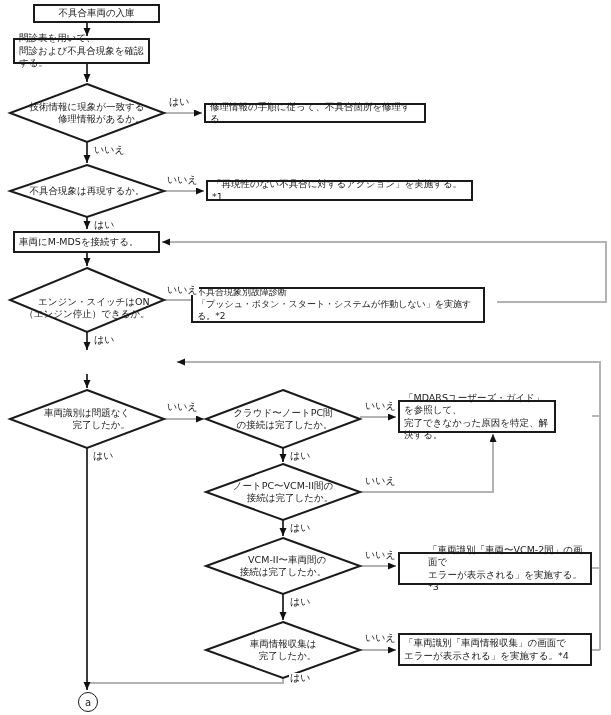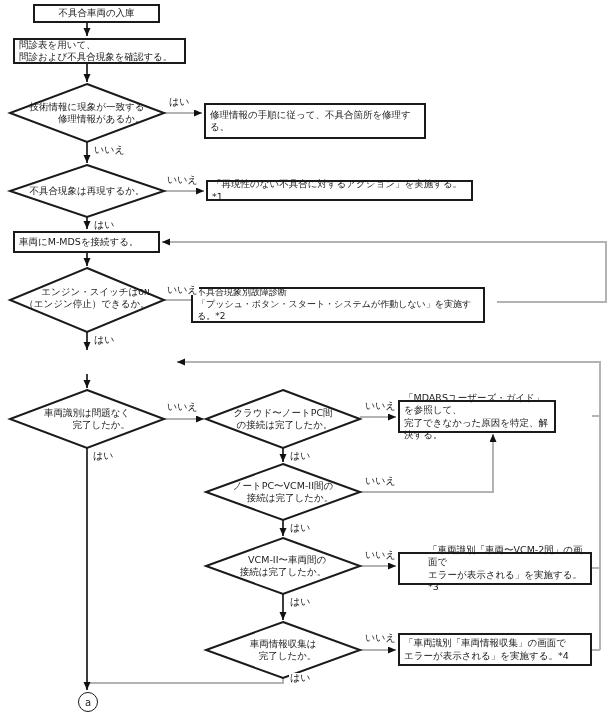--- a/index.html
+++ b/index.html
@@ -99,24 +99,24 @@
       <polygon points="87,390 164,419 87,448 10,419"></polygon>
       <polygon points="283,390 360,419 283,448 206,419"></polygon>
       <polygon points="283,464 360,492 283,520 206,492"></polygon>
       <polygon points="283,538 360,566 283,594 206,566"></polygon>
       <polygon points="283,622 360,650 283,678 206,650"></polygon>
     </g>
   </svg>
 
   <div class="node center" style="left:33px;top:4px;width:127px;height:19px;">不具合車両の入庫</div>
 
-  <div class="node" style="left:13px;top:38px;width:173px;height:26px;">問診表を用いて、
+  <div class="node" style="left:13px;top:38px;width:137px;height:26px;">問診表を用いて、
 問診および不具合現象を確認する。</div>
 
-  <div class="node" style="left:204px;top:103px;width:222px;height:36px;">修理情報の手順に従って、不具合箇所を修理する。</div>
+  <div class="node" style="left:204px;top:103px;width:222px;height:20px;">修理情報の手順に従って、不具合箇所を修理する。</div>
 
   <div class="node" style="left:206px;top:180px;width:267px;height:21px;">「再現性のない不具合に対するアクション」を実施する。*1</div>
 
   <div class="node" style="left:13px;top:231px;width:147px;height:22px;">車両にM-MDSを接続する。</div>
 
   <div class="node small" style="left:191px;top:287px;width:294px;height:36px;">不具合現象別故障診断
 「プッシュ・ボタン・スタート・システムが作動しない」を実施する。*2</div>
 
 
   <div class="node" style="left:398px;top:400px;width:158px;height:33px;">「MDARSユーザーズ・ガイド」を参照して、
@@ -124,21 +124,21 @@
 
   <div class="node" style="left:398px;top:552px;width:194px;height:33px;padding-left:28px;">「車両識別「車両〜VCM-2間」の画面で
 エラーが表示される」を実施する。*3</div>
 
   <div class="node" style="left:398px;top:633px;width:194px;height:33px;">「車両識別「車両情報収集」の画面で
 エラーが表示される」を実施する。*4</div>
 
   <div class="dtext" style="left:10px;top:84px;width:154px;height:58px;">技術情報に現象が一致する
 修理情報があるか。</div>
   <div class="dtext" style="left:10px;top:165px;width:154px;height:52px;">不具合現象は再現するか。</div>
-  <div class="dtext" style="left:10px;top:267px;width:154px;height:64px;font-family:Liberation Mono, monospace;">エンジン・スイッチはON
+  <div class="dtext" style="left:10px;top:276px;width:154px;height:64px;">エンジン・スイッチはON
 （エンジン停止）できるか。</div>
   <div class="dtext" style="left:10px;top:390px;width:154px;height:58px;">車両識別は問題なく
 完了したか。</div>
   <div class="dtext" style="left:206px;top:390px;width:154px;height:58px;">クラウド〜ノートPC間
 の接続は完了したか。</div>
   <div class="dtext" style="left:206px;top:464px;width:154px;height:56px;">ノートPC〜VCM-II間の
 接続は完了したか。</div>
   <div class="dtext" style="left:206px;top:538px;width:154px;height:56px;">VCM-II〜車両間の
 接続は完了したか。</div>
   <div class="dtext" style="left:206px;top:622px;width:154px;height:56px;">車両情報収集は

